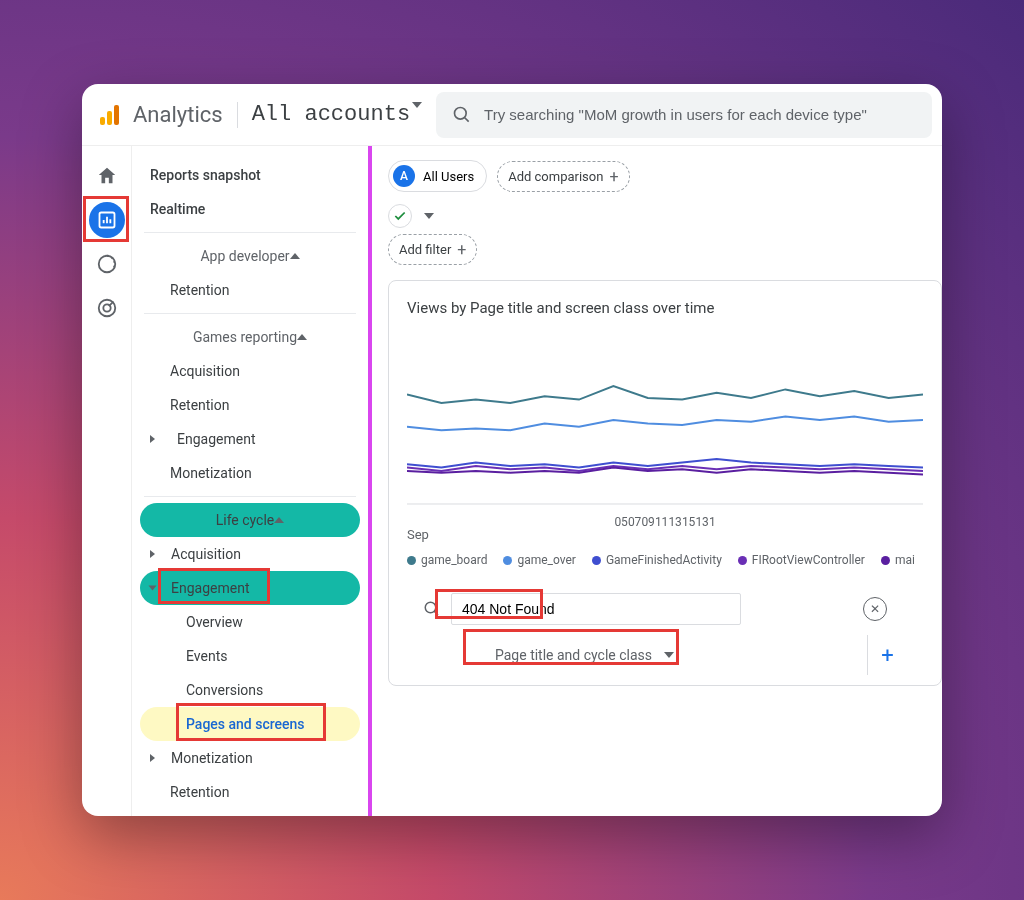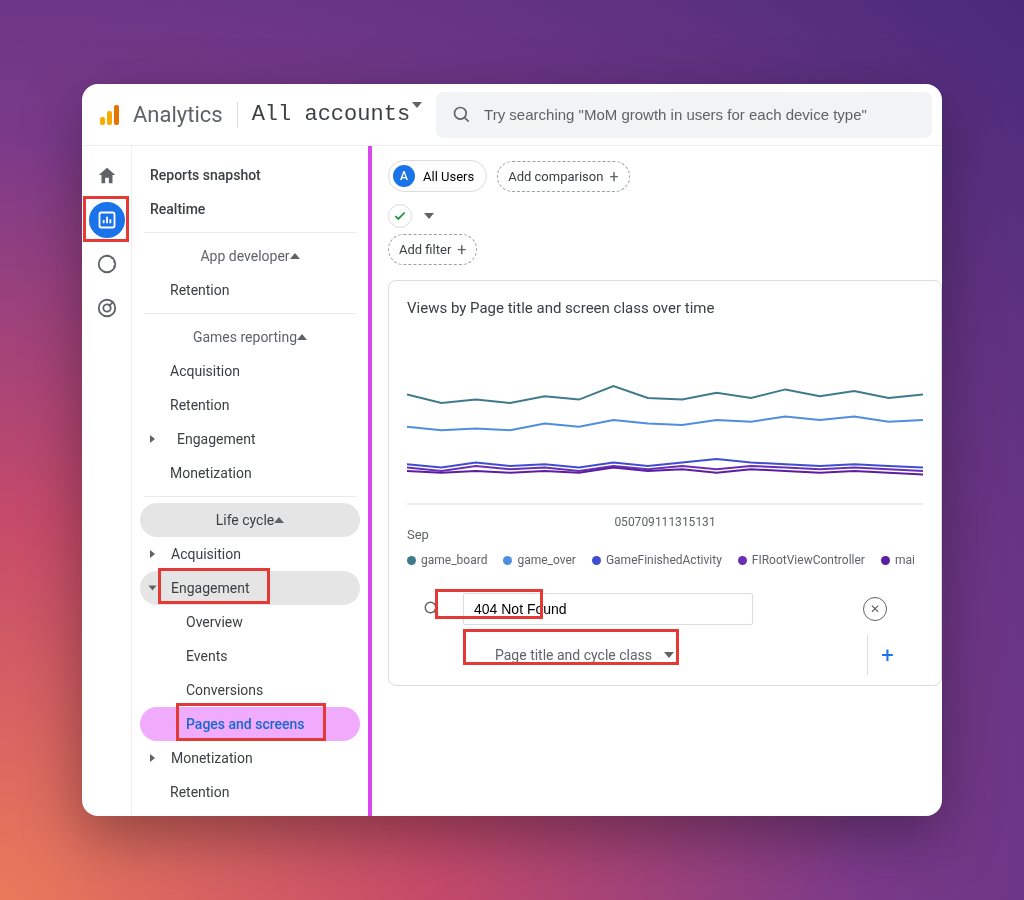--- a/index.html
+++ b/index.html
@@ -31,41 +31,41 @@
   
   .sidebar { width:240px; padding:12px 8px; overflow:hidden; border-right:4px solid #d946ef; font-size:14px; color:#3c4043;}
   .sidebar .item { padding:9px 10px; border-radius:18px; display:flex; align-items:center; gap:8px; cursor:pointer;}
   .sidebar .head { color:#5f6368; display:flex; align-items:center; justify-content:center; padding:9px 10px; cursor:pointer;}
   .sidebar .head .chev { width:0;height:0;border-left:5px solid transparent;border-right:5px solid transparent;border-bottom:6px solid #5f6368;}
   .sidebar .sub { padding-left:30px; }
   .sidebar .sub.d2 { padding-left:46px; }
   .sidebar .tri { width:0;height:0;border-top:4px solid transparent;border-bottom:4px solid transparent;border-left:5px solid #5f6368; }
   .sidebar .tri.open { transform:rotate(90deg); }
   .sidebar hr { border:none; border-top:1px solid #e8eaed; margin:6px 4px;}
-  .sidebar .sel-bg { background:#e5e5e5; border-radius:20px;}
-  .sidebar .active-item { background:#f0abfc; color:#1967d2; border-radius:20px; font-weight:500;}
+  .sidebar .sel-bg { background:#14b8a6; border-radius:20px;}
+  .sidebar .active-item { background:#fef9c3; color:#1967d2; border-radius:20px; font-weight:500;}
   
   .main { flex:1; overflow:hidden; display:flex; flex-direction:column; }
   .chip-row { display:flex; align-items:center; gap:10px; padding:14px 16px 0;}
   .chip { display:inline-flex; align-items:center; gap:8px; padding:4px 12px 4px 4px; border-radius:16px; border:1px solid #dadce0; font-size:13px;}
   .chip .av { width:22px;height:22px;border-radius:50%;background:#1a73e8;color:#fff;display:flex;align-items:center;justify-content:center;font-size:12px;font-weight:500;}
   .chip-dash { border:1px dashed #9aa0a6; padding:5px 10px; border-radius:16px; font-size:13px; color:#3c4043; display:inline-flex; align-items:center; gap:6px; cursor:pointer;}
   .title-row { display:flex; align-items:center; gap:10px; padding:12px 16px 6px;}
   .page-title { font-size:22px; color:#3c4043; }
   .ok-badge { width:24px;height:24px;border:1px solid #dadce0;border-radius:50%;display:flex;align-items:center;justify-content:center;color:#1e8e3e;}
   .filter-row { padding:0 16px 14px; }
   .card { margin:1px 0 0 16px; border:1px solid #dadce0; border-radius:8px; padding:18px 18px 0; display:flex; flex-direction:column; }
   .card-title { font-size:15px; color:#3c4043; margin-bottom:18px;}
   .chart { height:210px; position:relative; }
   .chart svg { width:100%; height:170px; }
   .xaxis { display:flex; justify-content:center; font-size:12px; color:#5f6368; padding:6px 0 0;}
   .legend { display:flex; gap:16px; font-size:12px; color:#5f6368; padding:8px 0 12px; flex-wrap:nowrap; overflow:hidden;}
   .legend span { display:inline-flex; align-items:center; gap:5px; white-space:nowrap;}
   .dot { width:9px;height:9px;border-radius:50%; display:inline-block;}
-  .search-row { display:flex; align-items:center; gap:22px; padding:14px 16px 0;}
+  .search-row { display:flex; align-items:center; gap:10px; padding:14px 16px 0;}
   .search-row input { border:1px solid #dadce0; padding:7px 10px; font-size:14px; width:290px; border-radius:2px; outline:none;}
   .clear-btn { width:24px;height:24px;border:1.5px solid #5f6368;border-radius:50%;display:flex;align-items:center;justify-content:center;font-size:12px;color:#5f6368;cursor:pointer; margin-left:auto; margin-right:20px;}
   .dim-row { display:flex; align-items:center; padding:10px 16px;}
   .dim-sel { margin-left:60px; padding:8px 12px; border-radius:4px; font-size:14px; color:#5f6368; display:inline-flex; align-items:center; gap:10px; cursor:pointer;}
   .plus-btn { width:40px; height:40px; display:flex;align-items:center;justify-content:center; color:#1a73e8; font-size:22px; margin-left:auto; border-left:1px solid #dadce0; cursor:pointer;}
   .pos-rel { position:relative; }
 </style>
 </head>
 <body>
 

